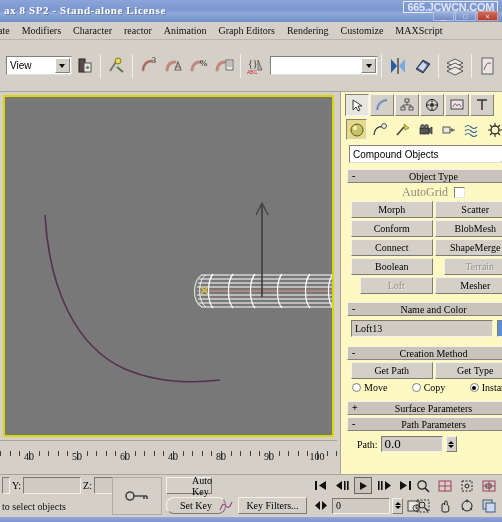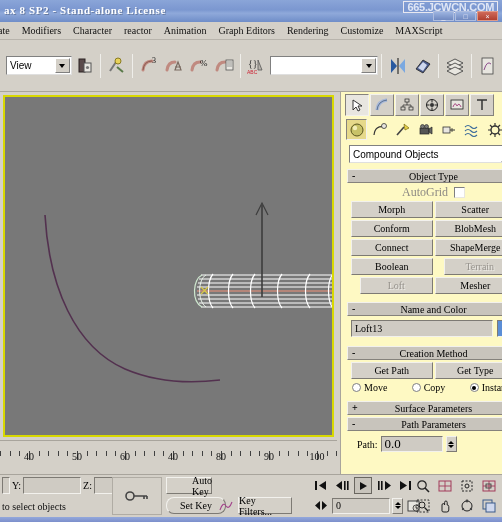--- a/index.html
+++ b/index.html
@@ -671,21 +671,21 @@
 
     <div class="keybtn" style="position:absolute;left:166px;top:2px;width:46px;height:17px;padding-left:26px;">Auto Key</div>
     <div class="keybtn" style="position:absolute;left:166px;top:22px;width:60px;height:17px;border-radius:8px;">Set Key</div>
 
 
     <div style="position:absolute;left:216px;top:22px;width:20px;height:17px;display:flex;align-items:center;justify-content:center;">
       <svg width="14" height="12" viewBox="0 0 14 12">
         <path d="M1 10 Q4 1 7 6 Q10 10 13 2" stroke="#a2408a" stroke-width="1.1" fill="none"></path>
       </svg>
     </div>
-    <div class="keybtn" style="position:absolute;left:238px;top:22px;width:54px;height:17px;">Key Filters...</div>
+    <div class="keybtn" style="position:absolute;left:238px;top:22px;width:69px;height:17px;">Key Filters...</div>
 
     <div style="position:absolute;left:312px;top:2px;display:flex;gap:3px;align-items:center;">
       <span class="navicon">
         <svg width="14" height="11" viewBox="0 0 14 11">
             <rect x="1" y="1" width="2" height="9" fill="#111"></rect>
             <polygon points="12,1 12,10 5,5.5" fill="#111"></polygon>
           </svg>
       </span>
       <span class="navicon">
         <svg width="15" height="11" viewBox="0 0 15 11">

